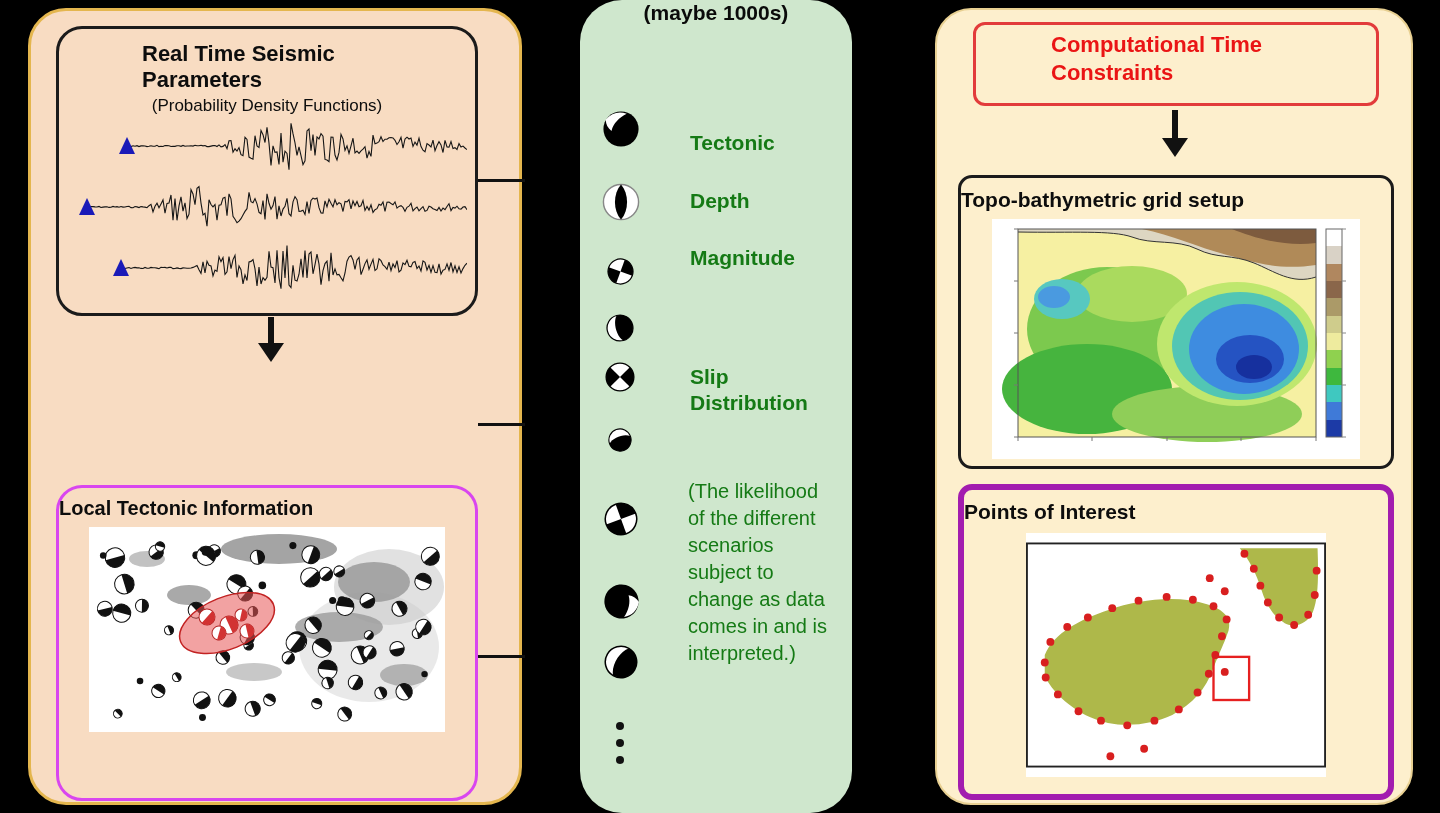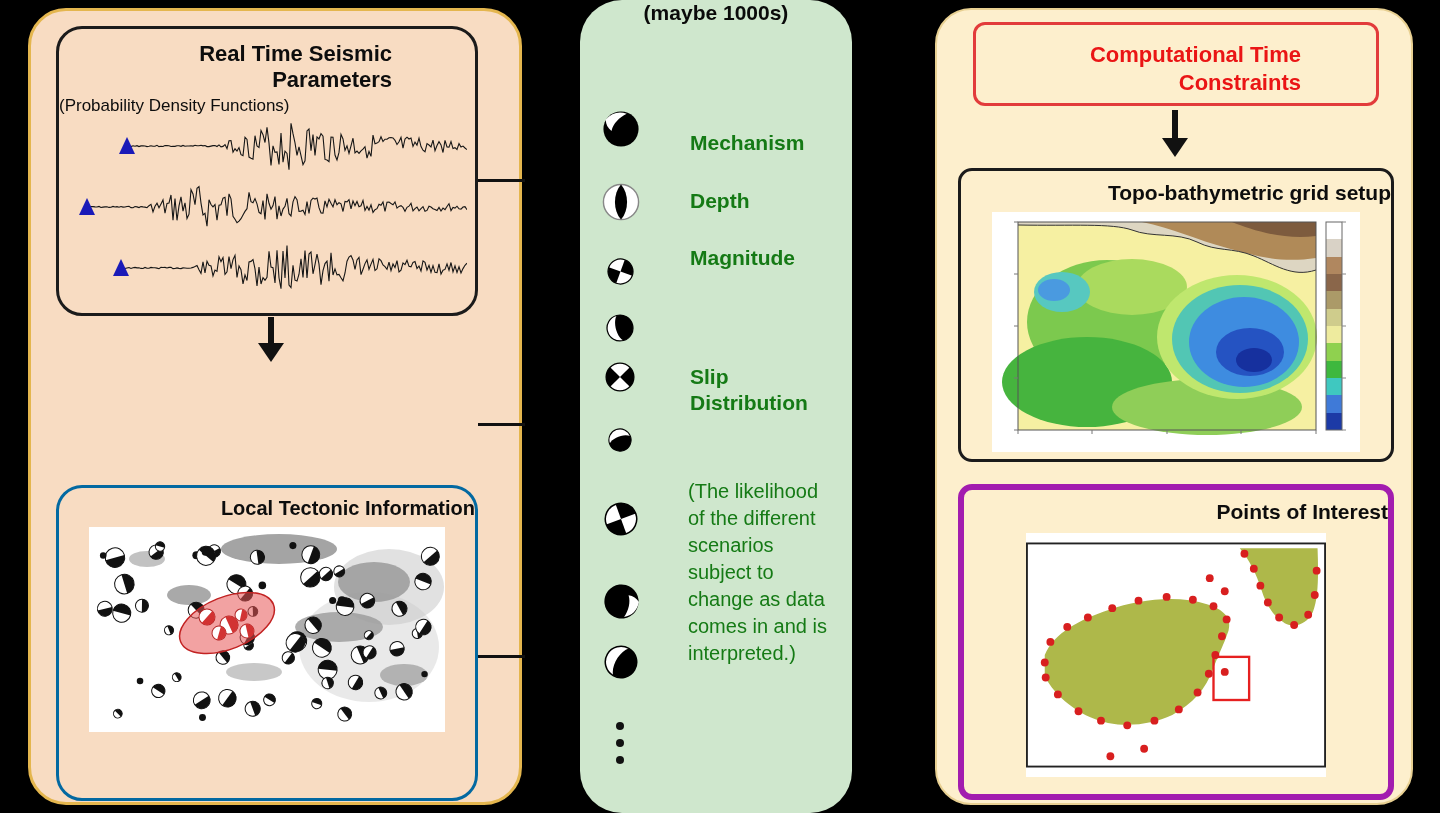--- a/index.html
+++ b/index.html
@@ -8,27 +8,27 @@
   .canvas{position:absolute;left:0;top:0;width:1440px;height:813px;background:#000}
 
   .panel{position:absolute}
   .panel-left{left:28px;top:8px;width:494px;height:797px;background:#f8dcc2;border:3px solid #e4b64e;border-radius:38px}
   .panel-mid{left:580px;top:0;width:272px;height:813px;background:#cfe7cd;border-radius:42px}
   .panel-right{left:935px;top:8px;width:478px;height:797px;background:#fdefcd;border:2px solid #e8d092;border-radius:36px}
 
   .box{position:absolute;border-radius:26px}
   .box-seismic{left:25px;top:15px;width:422px;height:290px;border:3px solid #1b1b1b}
   .box-trigger{left:25px;top:353px;width:422px;height:104px;border:3px solid #e23b3b;border-radius:16px}
-  .box-tectonic{left:25px;top:474px;width:422px;height:316px;border:3px solid #0369a1}
+  .box-tectonic{left:25px;top:474px;width:422px;height:316px;border:3px solid #d946ef}
   .box-constraints{left:36px;top:12px;width:406px;height:84px;border:3px solid #e23b3b;border-radius:12px}
-  .box-grid{left:21px;top:158px;width:436px;height:294px;border:3px solid #1b1b1b;border-radius:14px}
+  .box-grid{left:21px;top:165px;width:436px;height:294px;border:3px solid #1b1b1b;border-radius:14px}
   .box-poi{left:21px;top:474px;width:436px;height:316px;border:6px solid #a21caf;border-radius:14px}
 
-  .t-title{font-weight:bold;font-size:22px;color:#0d0d0d;text-align:right;line-height:26px}
-  .t-sub{font-size:17px;color:#0d0d0d;line-height:21px;margin-top:2px}
+  .t-title{font-weight:bold;font-size:22px;color:#0d0d0d;text-align:left;line-height:26px}
+  .t-sub{font-size:17px;color:#0d0d0d;text-align:center;line-height:21px;margin-top:2px}
   .w250{width:250px;margin-left:auto;margin-right:auto;margin-top:12px}
   .red-text{color:#ea1515}
   .box-trigger .t-title{margin-top:12px;font-size:21px}
   .box-tectonic .t-title{margin-top:8px;font-size:20px;line-height:25px}
   .box-tectonic .t-sub2{font-weight:bold;font-size:20px;line-height:25px;text-align:center;width:230px;margin:0 auto;color:#0d0d0d}
   .box-constraints .t-title{margin-top:12px;font-size:22px;line-height:28px}
   .box-grid .t-title,.box-poi .t-title{margin-top:9px;font-size:21px}
 
   .ellipse-eq{width:118px;height:40px;background:#f18c8c;border-radius:50%;margin:7px auto 0}
 
@@ -417,38 +417,38 @@
       </div>
     <div class="beachball" style="left:24px;top:645px;width:34px;height:34px">
         <svg viewBox="0 0 40 40">
           <g transform="rotate(30 20 20)">
             <circle cx="20" cy="20" r="18.5" fill="#fff" stroke="#000" stroke-width="1.8"></circle>
             <path d="M20 1.5 A18.5 18.5 0 0 1 20 38.5 C12 30 12 10 20 1.5 Z" fill="#000"></path>
           </g>
         </svg>
       </div>
 
-    <div class="sc-label" style="top:130px">Mechanism</div>
+    <div class="sc-label" style="top:130px">Tectonic</div>
     <div class="sc-label" style="top:188px">Depth</div>
     <div class="sc-label" style="top:245px">Magnitude</div>
     <div class="sc-label" style="top:364px;width:130px">Slip Distribution</div>
 
     <div class="sc-note">(The likelihood of the different scenarios subject to change as data comes in and is interpreted.)</div>
 
     <div class="vdots">
       <div class="dot"></div>
         <div class="dot"></div>
         <div class="dot"></div>
     </div>
   </section>
 
   <section class="panel panel-right">
 
     <div class="box box-constraints">
-      <div class="t-title red-text w250" style="margin-top:16px">Computational Time Constraints</div>
+      <div class="t-title red-text w250" style="margin-top:6px">Computational Time Constraints</div>
     </div>
 
     <svg class="arrow" style="left:220px;top:100px" width="36" height="48">
       <line x1="18" y1="0" x2="18" y2="30" stroke="#111" stroke-width="6"></line>
       <polygon points="5,28 31,28 18,47" fill="#111"></polygon>
     </svg>
 
     <div class="box box-grid">
       <div class="t-title">Topo-bathymetric grid setup</div>
       <svg class="map-svg" width="368" height="240" viewBox="0 0 368 240">

